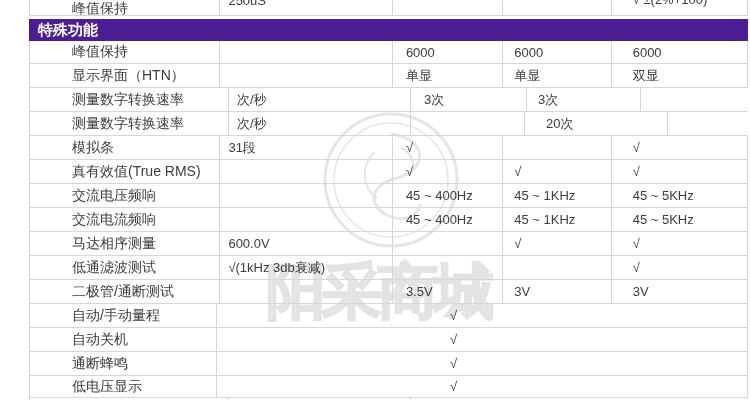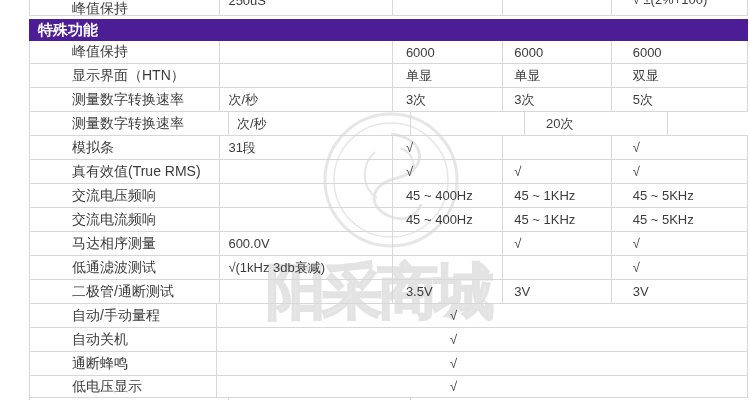--- a/index.html
+++ b/index.html
@@ -100,21 +100,20 @@
       <div class="cell ca">单显</div>
       <div class="cell cb">单显</div>
       <div class="cell cc">双显</div>
     </div>
 
     <div class="row">
       <div class="cell cl">测量数字转换速率</div>
       <div class="cell cp">次/秒</div>
       <div class="cell ca">3次</div>
       <div class="cell cb">3次</div>
-      <div class="cell cc">5次</div>
     </div>
 
     <div class="row">
       <div class="cell cl">测量数字转换速率</div>
       <div class="cell cp">次/秒</div>
       <div class="cell cb"></div>
       <div class="cell cc">20次</div>
     </div>
 
     <div class="row">

